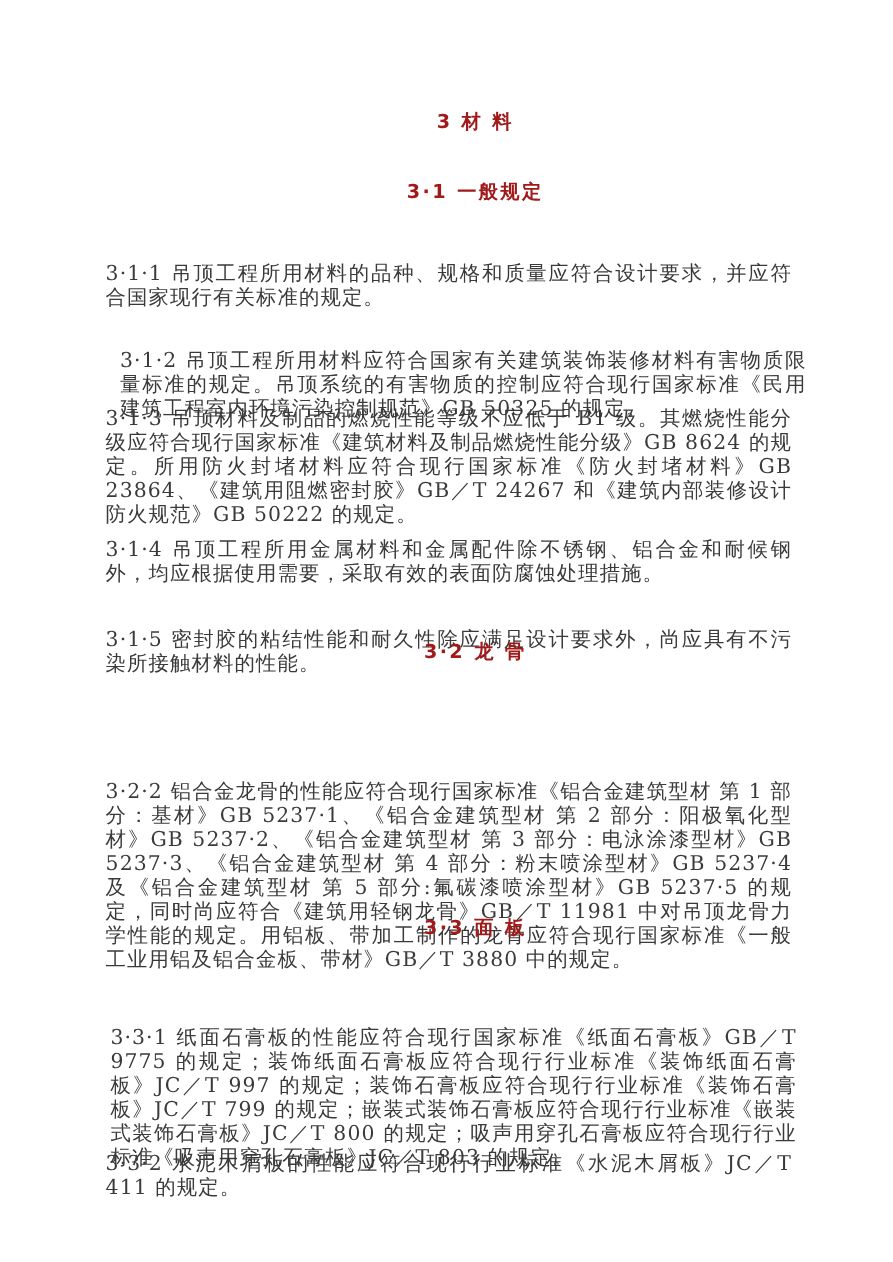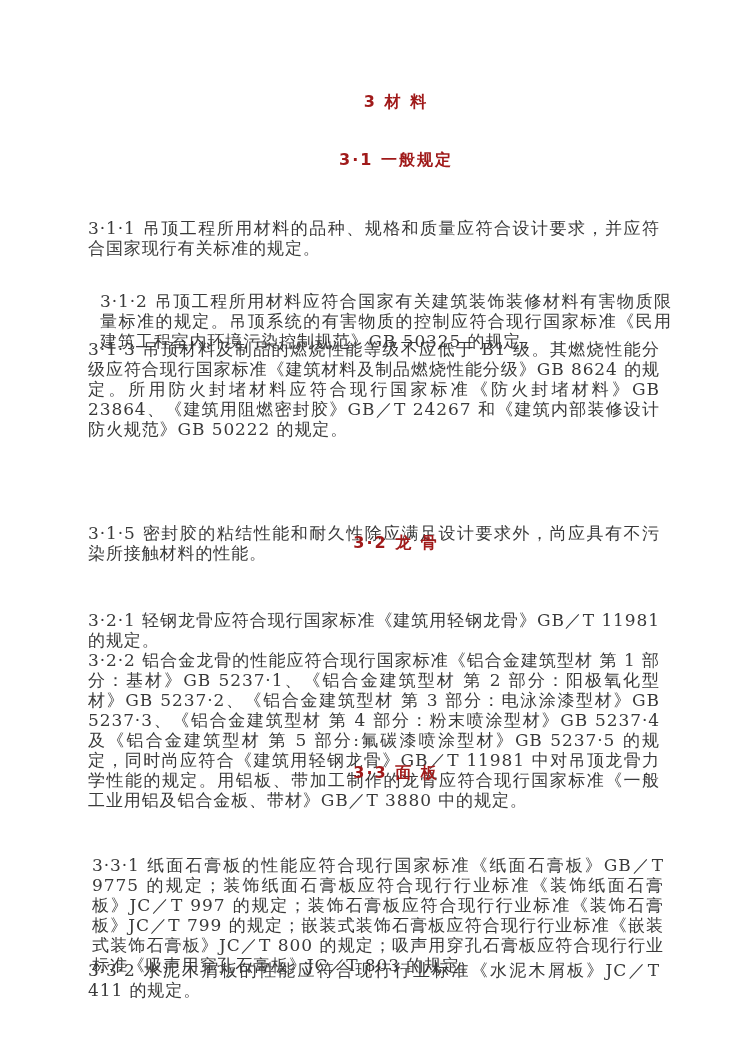--- a/index.html
+++ b/index.html
@@ -50,25 +50,25 @@
 
 <div class="page">
 
   <div class="heading" style="top:92px;">3 材 料</div>
 
   <div class="heading" style="top:150px;">3·1 一般规定</div>
 
   <p class="para" style="top:218px; margin:0;">3·1·1 吊顶工程所用材料的品种、规格和质量应符合设计要求，并应符合国家现行有关标准的规定。</p>
   <p class="para" style="top:279px; margin:12px;">3·1·2 吊顶工程所用材料应符合国家有关建筑装饰装修材料有害物质限量标准的规定。吊顶系统的有害物质的控制应符合现行国家标准《民用建筑工程室内环境污染控制规范》GB 50325 的规定。</p>
   <p class="para" style="top:339px; margin:0;">3·1·3 吊顶材料及制品的燃烧性能等级不应低于 B1 级。其燃烧性能分级应符合现行国家标准《建筑材料及制品燃烧性能分级》GB 8624 的规定。所用防火封堵材料应符合现行国家标准《防火封堵材料》GB 23864、《建筑用阻燃密封胶》GB／T 24267 和《建筑内部装修设计防火规范》GB 50222 的规定。</p>
+  <p class="para" style="top:448px; margin:0;">3·1·4 吊顶工程所用金属材料和金属配件除不锈钢、铝合金和耐候钢外，均应根据使用需要，采取有效的表面防腐蚀处理措施。</p>
   <p class="para" style="top:523px; margin:0;">3·1·5 密封胶的粘结性能和耐久性除应满足设计要求外，尚应具有不污染所接触材料的性能。</p>
 
   <div class="heading" style="top:533px;">3·2 龙 骨</div>
 
-  <p class="para" style="top:610px; margin:0;">3·2·1 轻钢龙骨应符合现行国家标准《建筑用轻钢龙骨》GB／T 11981 的规定。</p>
   <p class="para" style="top:650px; margin:0;">3·2·2 铝合金龙骨的性能应符合现行国家标准《铝合金建筑型材 第 1 部分：基材》GB 5237·1、《铝合金建筑型材 第 2 部分：阳极氧化型材》GB 5237·2、《铝合金建筑型材 第 3 部分：电泳涂漆型材》GB 5237·3、《铝合金建筑型材 第 4 部分：粉末喷涂型材》GB 5237·4 及《铝合金建筑型材 第 5 部分:氟碳漆喷涂型材》GB 5237·5 的规定，同时尚应符合《建筑用轻钢龙骨》GB／T 11981 中对吊顶龙骨力学性能的规定。用铝板、带加工制作的龙骨应符合现行国家标准《一般工业用铝及铝合金板、带材》GB／T 3880 中的规定。</p>
 
   <div class="heading" style="top:763px;">3·3 面 板</div>
 
   <p class="para" style="top:851px; margin:4px;">3·3·1 纸面石膏板的性能应符合现行国家标准《纸面石膏板》GB／T 9775 的规定；装饰纸面石膏板应符合现行行业标准《装饰纸面石膏板》JC／T 997 的规定；装饰石膏板应符合现行行业标准《装饰石膏板》JC／T 799 的规定；嵌装式装饰石膏板应符合现行行业标准《嵌装式装饰石膏板》JC／T 800 的规定；吸声用穿孔石膏板应符合现行行业标准《吸声用穿孔石膏板》JC／T 803 的规定。</p>
   <p class="para" style="top:960px; margin:0;">3·3·2 水泥木屑板的性能应符合现行行业标准《水泥木屑板》JC／T 411 的规定。</p>
 
 </div>
 
 </body></html>

